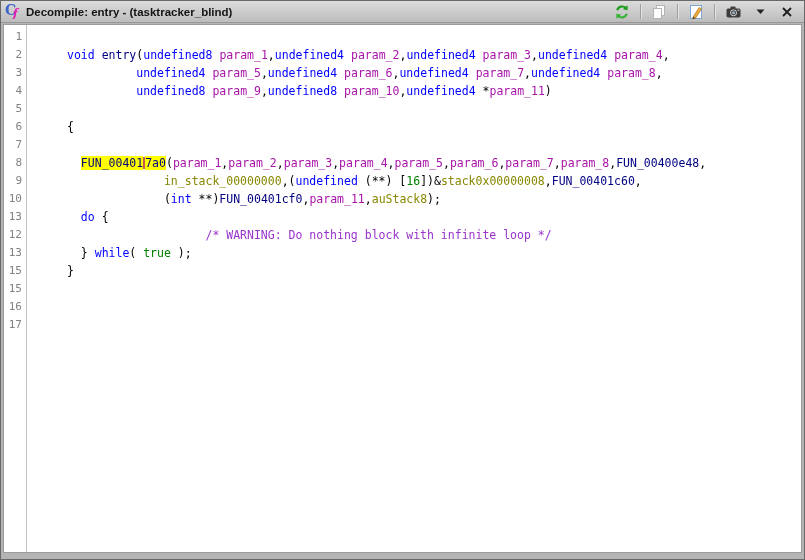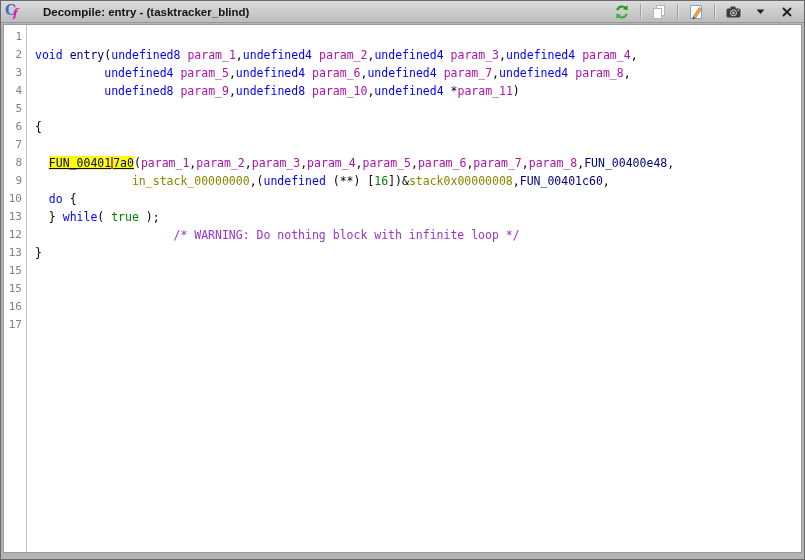--- a/index.html
+++ b/index.html
@@ -10,21 +10,21 @@
     font-family:"Liberation Sans",sans-serif;
   }
   .titlebar{
     height:22px;flex:none;display:flex;align-items:center;
     background:linear-gradient(#dcdcdc,#bcbcbc);
     border-bottom:1px solid #979797;padding:0 6px 0 4px;
   }
   .dc-icon{position:relative;width:19px;height:17px;flex:none;display:inline-block;}
   .dc-c{position:absolute;left:0;top:-1px;font:bold 14px "DejaVu Serif",serif;color:#3f66cc;}
   .dc-f{position:absolute;left:8px;top:4px;font:italic bold 11px "DejaVu Serif",serif;color:#e319b4;}
-  .title-text{font-size:11.5px;font-weight:bold;color:#141414;margin-left:19px;white-space:nowrap;}
+  .title-text{font-size:11.5px;font-weight:bold;color:#141414;margin-left:2px;white-space:nowrap;}
   .tb-right{margin-left:auto;display:flex;align-items:center;gap:5px;}
   .tb-btn{width:22px;height:18px;display:flex;align-items:center;justify-content:center;cursor:default;}
   .tb-btn svg{display:block;}
   .tb-sep{width:1px;height:15px;background:#9e9e9e;box-shadow:1px 0 0 #e4e4e4;margin:0 2px;}
   .content{
     flex:1;margin:1px 2px 6px 2px;background:#ffffff;
     border:1px solid #9b9b9b;overflow:hidden;display:flex;
   }
   .gutter{
     width:23px;flex:none;padding-top:3px;background:#ffffff;
@@ -33,29 +33,29 @@
   .ln{
     height:18px;line-height:18px;text-align:right;padding-right:4px;
     color:var(--c-linenum,#828282);
     font:11px/18px "DejaVu Sans Mono",monospace;
   }
   .codearea{
     flex:1;padding:3px 0 0 8px;background:#fff;
     font:11.5px/18px "DejaVu Sans Mono",monospace;color:#000;
     cursor:text;
   }
-  .cl{height:18px;white-space:pre;}
+  .cl{height:18px;white-space:pre;margin-left:32px;}
   .tk-kw{color:var(--c-kw,#0000ff);}
   .tk-fn{color:var(--c-fn,#000080);}
   .tk-par{color:var(--c-par,#a814a8);}
   .tk-var{color:var(--c-var,#878700);}
   .tk-num{color:var(--c-num,#008000);}
   .tk-com{color:var(--c-com,#9933cc);}
   .tk-pl{color:var(--c-pl,#000000);}
-  .tk-hl{background:var(--c-hlbg,#ffff00);color:var(--c-fn,#000080);text-decoration:underline;}
+  .tk-hl{background:var(--c-hlbg,#ffff00);color:var(--c-fn,#000080);}
   .caret{
     display:inline-block;width:0;height:12px;vertical-align:-2px;
     border-left:2px solid var(--c-caret,#c25b4e);
     background:var(--c-hlbg,#ffff00);
   }
 </style>
 </head>
 <body>
 
 <div class="window">
@@ -137,21 +137,22 @@
     <div class="codearea">
         <div class="cl"></div>
         <div class="cl"><span class="tk-kw">void</span><span class="tk-pl"> </span><span class="tk-fn">entry</span><span class="tk-pl">(</span><span class="tk-kw">undefined8</span><span class="tk-pl"> </span><span class="tk-par">param_1</span><span class="tk-pl">,</span><span class="tk-kw">undefined4</span><span class="tk-pl"> </span><span class="tk-par">param_2</span><span class="tk-pl">,</span><span class="tk-kw">undefined4</span><span class="tk-pl"> </span><span class="tk-par">param_3</span><span class="tk-pl">,</span><span class="tk-kw">undefined4</span><span class="tk-pl"> </span><span class="tk-par">param_4</span><span class="tk-pl">,</span></div>
         <div class="cl"><span class="tk-pl">          </span><span class="tk-kw">undefined4</span><span class="tk-pl"> </span><span class="tk-par">param_5</span><span class="tk-pl">,</span><span class="tk-kw">undefined4</span><span class="tk-pl"> </span><span class="tk-par">param_6</span><span class="tk-pl">,</span><span class="tk-kw">undefined4</span><span class="tk-pl"> </span><span class="tk-par">param_7</span><span class="tk-pl">,</span><span class="tk-kw">undefined4</span><span class="tk-pl"> </span><span class="tk-par">param_8</span><span class="tk-pl">,</span></div>
         <div class="cl"><span class="tk-pl">          </span><span class="tk-kw">undefined8</span><span class="tk-pl"> </span><span class="tk-par">param_9</span><span class="tk-pl">,</span><span class="tk-kw">undefined8</span><span class="tk-pl"> </span><span class="tk-par">param_10</span><span class="tk-pl">,</span><span class="tk-kw">undefined4</span><span class="tk-pl"> *</span><span class="tk-par">param_11</span><span class="tk-pl">)</span></div>
         <div class="cl"></div>
         <div class="cl"><span class="tk-pl">{</span></div>
         <div class="cl"></div>
         <div class="cl"><span class="tk-pl">  </span><span class="tk-hl">FUN_00401</span><span class="caret"></span><span class="tk-hl">7a0</span><span class="tk-pl">(</span><span class="tk-par">param_1</span><span class="tk-pl">,</span><span class="tk-par">param_2</span><span class="tk-pl">,</span><span class="tk-par">param_3</span><span class="tk-pl">,</span><span class="tk-par">param_4</span><span class="tk-pl">,</span><span class="tk-par">param_5</span><span class="tk-pl">,</span><span class="tk-par">param_6</span><span class="tk-pl">,</span><span class="tk-par">param_7</span><span class="tk-pl">,</span><span class="tk-par">param_8</span><span class="tk-pl">,</span><span class="tk-fn">FUN_00400e48</span><span class="tk-pl">,</span></div>
         <div class="cl"><span class="tk-pl">              </span><span class="tk-var">in_stack_00000000</span><span class="tk-pl">,(</span><span class="tk-kw">undefined</span><span class="tk-pl"> (**) [</span><span class="tk-num">16</span><span class="tk-pl">])&amp;</span><span class="tk-var">stack0x00000008</span><span class="tk-pl">,</span><span class="tk-fn">FUN_00401c60</span><span class="tk-pl">,</span></div>
+        <div class="cl"><span class="tk-pl">              (</span><span class="tk-kw">int</span><span class="tk-pl"> **)</span><span class="tk-fn">FUN_00401cf0</span><span class="tk-pl">,</span><span class="tk-par">param_11</span><span class="tk-pl">,</span><span class="tk-var">auStack8</span><span class="tk-pl">);</span></div>
         <div class="cl"><span class="tk-pl">  </span><span class="tk-kw">do</span><span class="tk-pl"> {</span></div>
+        <div class="cl"><span class="tk-com">                    /* WARNING: Do nothing block with infinite loop */</span></div>
         <div class="cl"><span class="tk-pl">  } </span><span class="tk-kw">while</span><span class="tk-pl">( </span><span class="tk-num">true</span><span class="tk-pl"> );</span></div>
-        <div class="cl"><span class="tk-com">                    /* WARNING: Do nothing block with infinite loop */</span></div>
         <div class="cl"><span class="tk-pl">}</span></div>
         <div class="cl"></div>
       </div>
   </div>
 
 </div>
 
 </body></html>

